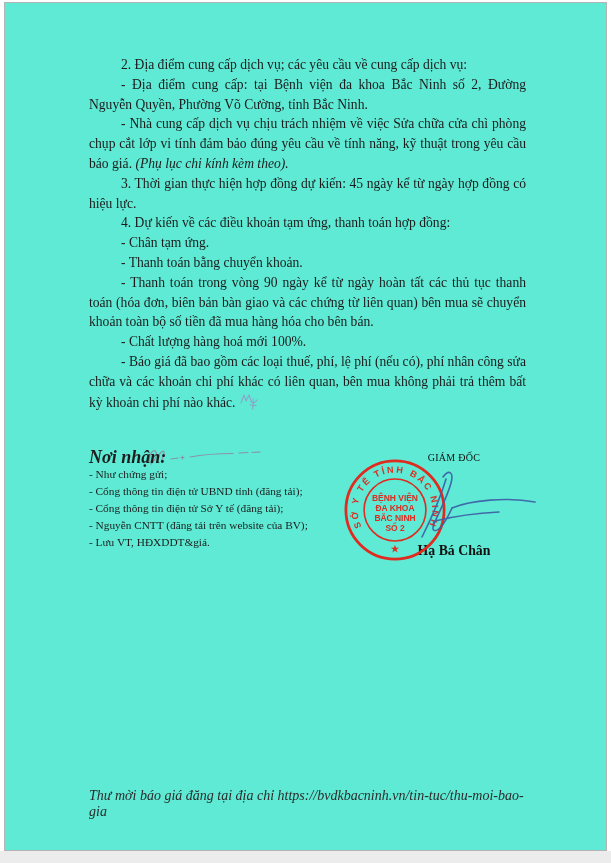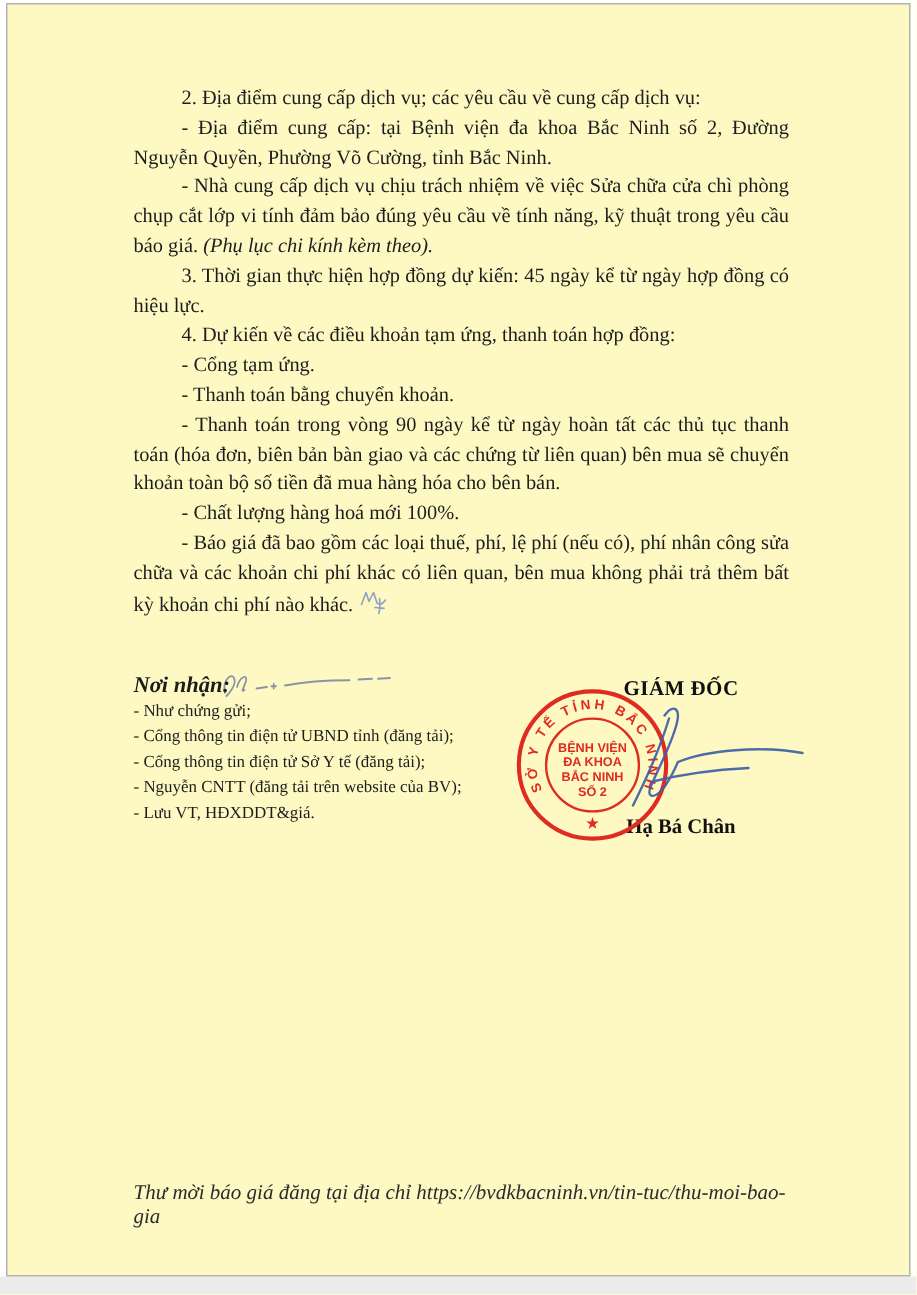--- a/index.html
+++ b/index.html
@@ -10,44 +10,44 @@
     overflow:hidden;
     font-family:"Liberation Serif", serif;
   }
   .outside-strip{
     position:absolute;left:0;top:851px;width:611px;height:12px;
     background:#ececec;
   }
   .page{
     position:absolute;left:4px;top:2px;width:603px;height:849px;
     box-sizing:border-box;
-    background:#fef9c3;
+    background:#5eead4;
     border:1px solid #b3b3b3;
   }
   .body-text{
     position:absolute;left:84px;top:52px;width:437px;
     font-size:13.6px;line-height:19.8px;color:#1c1c1c;
     text-align:justify;
   }
   .body-text p{margin:0;text-indent:32px;}
   .italic{font-style:italic;}
   .ink-mark{vertical-align:-3px;margin-left:4px;}
   .recipients{
     position:absolute;left:84px;top:446px;width:250px;
     font-size:11.3px;line-height:16.9px;color:#1c1c1c;
   }
   .recipients-title{
-    font-weight:bold;font-style:italic;font-size:15px;
+    font-weight:bold;font-style:italic;font-size:18px;
   }
   .squiggle{position:absolute;left:140px;top:442px;}
   .director-block{
     position:absolute;left:376px;top:449px;width:146px;
     text-align:center;color:#111;
   }
-  .director-title{font-weight:bold;font-size:14px;letter-spacing:.3px;}
+  .director-title{font-weight:normal;font-size:10px;letter-spacing:.3px;}
   .director-name{
     position:absolute;left:0;top:91px;width:146px;
     font-weight:bold;font-size:13.8px;text-align:center;
   }
   .stamp{position:absolute;left:336px;top:453px;}
   .signature{position:absolute;left:400px;top:464px;}
   .footer-note{
     position:absolute;left:84px;top:785px;width:437px;
     font-style:italic;font-size:14px;color:#2b2b2b;
   }
@@ -59,21 +59,21 @@
 <div class="outside-strip"></div>
 
 <div class="page">
 
   <div class="body-text">
     <p><span>2. Địa điểm cung cấp dịch vụ; các yêu cầu về cung cấp dịch vụ:</span></p>
     <p><span>- Địa điểm cung cấp: tại Bệnh viện đa khoa Bắc Ninh số 2, Đường Nguyễn Quyền, Phường Võ Cường, tỉnh Bắc Ninh.</span></p>
     <p><span>- Nhà cung cấp dịch vụ chịu trách nhiệm về việc Sửa chữa cửa chì phòng chụp cắt lớp vi tính đảm bảo đúng yêu cầu về tính năng, kỹ thuật trong yêu cầu báo giá. </span><span class="italic">(Phụ lục chi kính kèm theo).</span></p>
     <p><span>3. Thời gian thực hiện hợp đồng dự kiến: 45 ngày kể từ ngày hợp đồng có hiệu lực.</span></p>
     <p><span>4. Dự kiến về các điều khoản tạm ứng, thanh toán hợp đồng:</span></p>
-    <p><span>- Cổng tạm ứng.</span></p>
+    <p><span>- Chân tạm ứng.</span></p>
     <p><span>- Thanh toán bằng chuyển khoản.</span></p>
     <p><span>- Thanh toán trong vòng 90 ngày kể từ ngày hoàn tất các thủ tục thanh toán (hóa đơn, biên bản bàn giao và các chứng từ liên quan) bên mua sẽ chuyển khoản toàn bộ số tiền đã mua hàng hóa cho bên bán.</span></p>
     <p><span>- Chất lượng hàng hoá mới 100%.</span></p>
     <p><span>- Báo giá đã bao gồm các loại thuế, phí, lệ phí (nếu có), phí nhân công sửa chữa và các khoản chi phí khác có liên quan, bên mua không phải trả thêm bất kỳ khoản chi phí nào khác.</span><svg class="ink-mark" width="24" height="18" viewBox="0 0 24 18">
         <g fill="none" stroke="#8fa3c8" stroke-width="1.1" stroke-linecap="round" stroke-linejoin="round">
           <path d="M2,11 L5,3 L7,9 L10,3 L12,9 C13,12 16,11 18,8"></path>
           <path d="M14,7 C14.5,11 14.5,14 13.5,17"></path>
           <path d="M11,13 L17,13.6"></path>
         </g>
       </svg></p>

